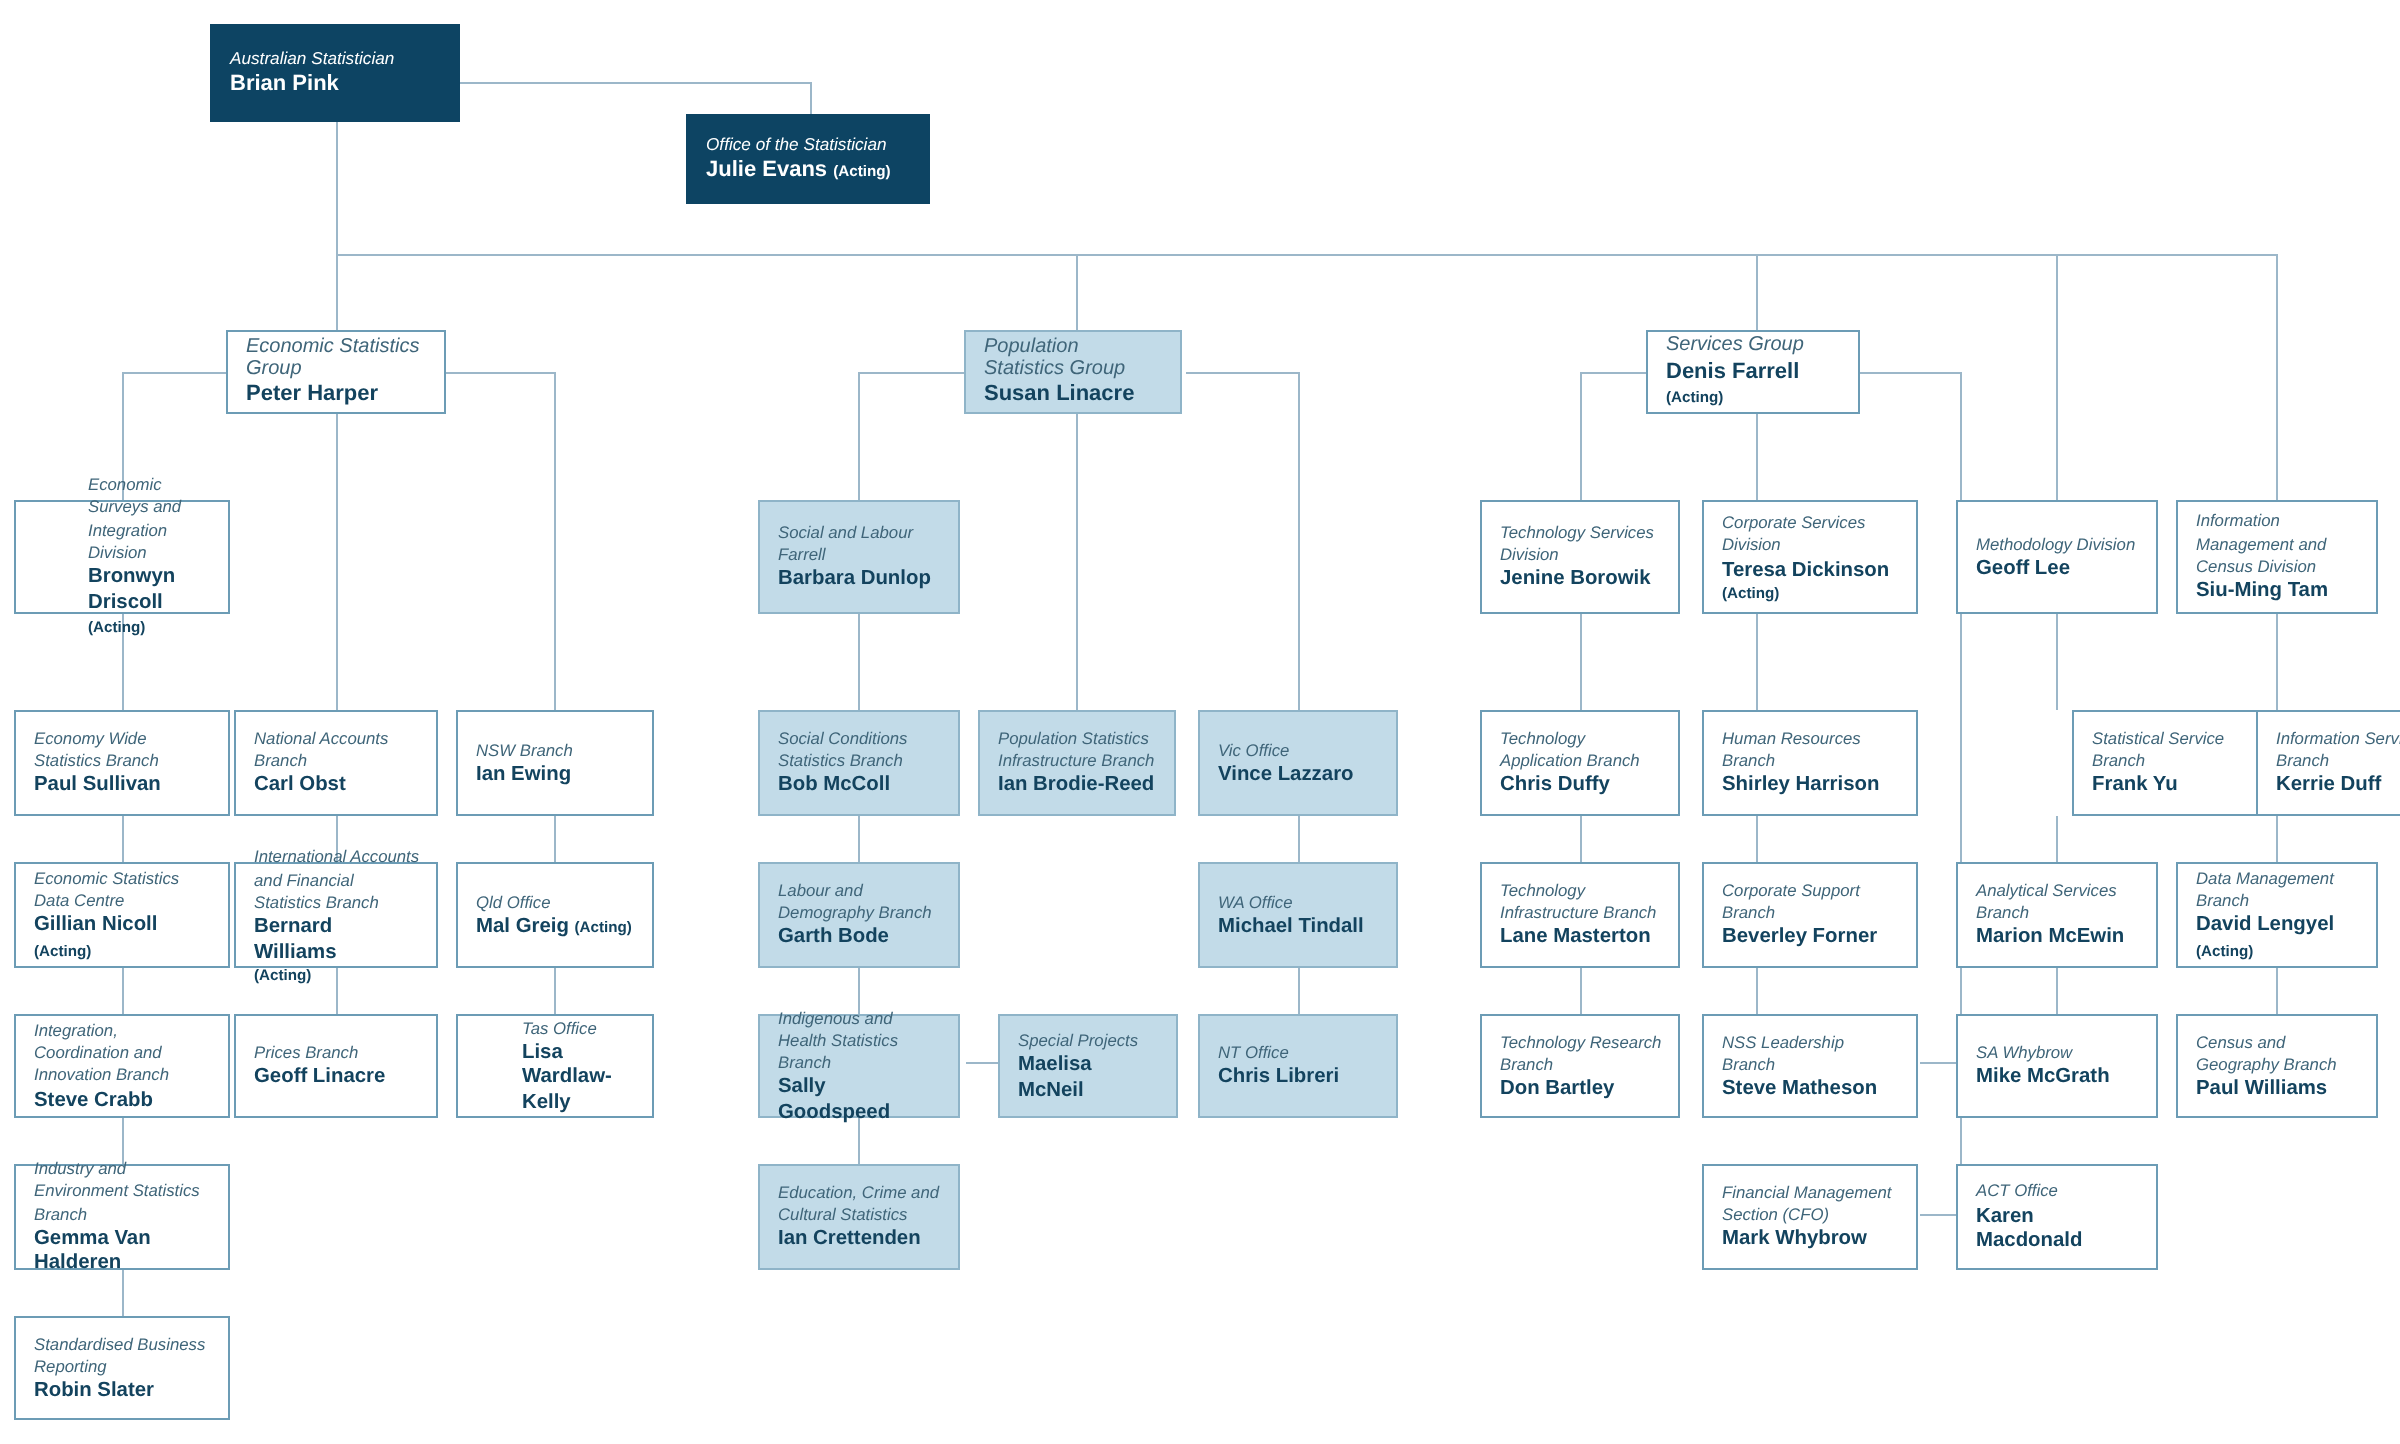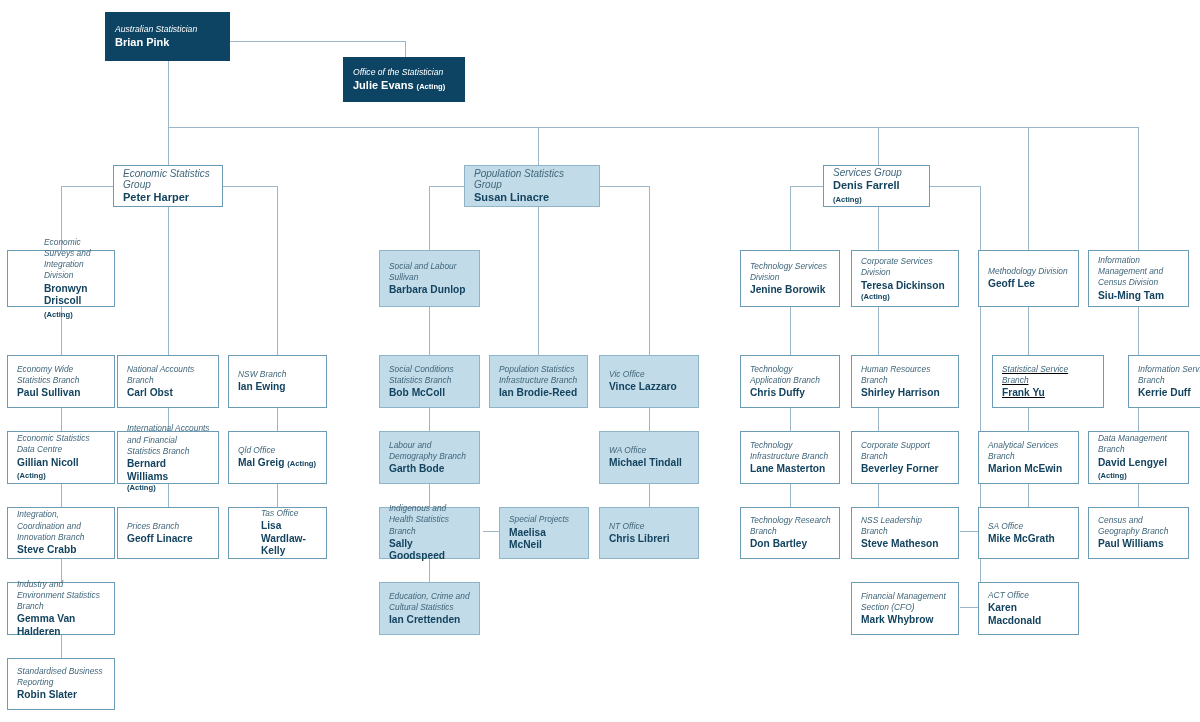--- a/index.html
+++ b/index.html
@@ -119,21 +119,21 @@
   <div class="box dark" style="left:343px;top:57px;width:122px;height:45px;">
     <div class="title">Office of the Statistician</div>
     <div class="name"><span>Julie Evans</span> <span class="act">(Acting)</span></div>
   </div>
 
   <div class="box white top-lg" style="left:113px;top:165px;width:110px;height:42px;">
     <div class="title">Economic Statistics Group</div>
     <div class="name"><span>Peter Harper</span><span class="act"></span></div>
   </div>
 
-  <div class="box blue top-lg" style="left:464px;top:165px;width:136px;height:42px;">
+  <div class="box blue top-lg" style="left:482px;top:165px;width:109px;height:42px;">
     <div class="title">Population Statistics Group</div>
     <div class="name"><span>Susan Linacre</span><span class="act"></span></div>
   </div>
 
   <div class="box white top-lg" style="left:823px;top:165px;width:107px;height:42px;">
     <div class="title">Services Group</div>
     <div class="name"><span>Denis Farrell</span> <span class="act">(Acting)</span></div>
   </div>
 
   <div class="box white" style="left:7px;top:250px;width:108px;height:57px;padding-left:36px;">
@@ -182,21 +182,21 @@
   <div class="box white" style="left:228px;top:431px;width:99px;height:53px;">
     <div class="title">Qld Office</div>
     <div class="name"><span>Mal Greig</span> <span class="act">(Acting)</span></div>
   </div>
   <div class="box white" style="left:228px;top:507px;width:99px;height:52px;padding-left:32px;">
     <div class="title">Tas Office</div>
     <div class="name"><span>Lisa Wardlaw-Kelly</span><span class="act"></span></div>
   </div>
 
   <div class="box blue" style="left:379px;top:250px;width:101px;height:57px;">
-    <div class="title">Social and Labour Sullivan</div>
+    <div class="title">Social and Labour Farrell</div>
     <div class="name"><span>Barbara Dunlop</span><span class="act"></span></div>
   </div>
   <div class="box blue" style="left:379px;top:355px;width:101px;height:53px;">
     <div class="title">Social Conditions Statistics Branch</div>
     <div class="name"><span>Bob McColl</span><span class="act"></span></div>
   </div>
   <div class="box blue" style="left:379px;top:431px;width:101px;height:53px;">
     <div class="title">Labour and Demography Branch</div>
     <div class="name"><span>Garth Bode</span><span class="act"></span></div>
   </div>
@@ -267,30 +267,30 @@
   </div>
   <div class="box white" style="left:851px;top:582px;width:108px;height:53px;">
     <div class="title">Financial Management Section (CFO)</div>
     <div class="name"><span>Mark Whybrow</span><span class="act"></span></div>
   </div>
 
   <div class="box white" style="left:978px;top:250px;width:101px;height:57px;">
     <div class="title">Methodology Division</div>
     <div class="name"><span>Geoff Lee</span><span class="act"></span></div>
   </div>
-  <div class="box white" style="left:992px;top:355px;width:112px;height:53px;text-decoration:underline;">
+  <div class="box white" style="left:1036px;top:355px;width:112px;height:53px;">
     <div class="title">Statistical Service Branch</div>
     <div class="name"><span>Frank Yu</span><span class="act"></span></div>
   </div>
   <div class="box white" style="left:978px;top:431px;width:101px;height:53px;">
     <div class="title">Analytical Services Branch</div>
     <div class="name"><span>Marion McEwin</span><span class="act"></span></div>
   </div>
   <div class="box white" style="left:978px;top:507px;width:101px;height:52px;">
-    <div class="title">SA Office</div>
+    <div class="title">SA Whybrow</div>
     <div class="name"><span>Mike McGrath</span><span class="act"></span></div>
   </div>
   <div class="box white" style="left:978px;top:582px;width:101px;height:53px;">
     <div class="title">ACT Office</div>
     <div class="name"><span>Karen Macdonald</span><span class="act"></span></div>
   </div>
 
   <div class="box white" style="left:1088px;top:250px;width:101px;height:57px;">
     <div class="title">Information Management and Census Division</div>
     <div class="name"><span>Siu-Ming Tam</span><span class="act"></span></div>

